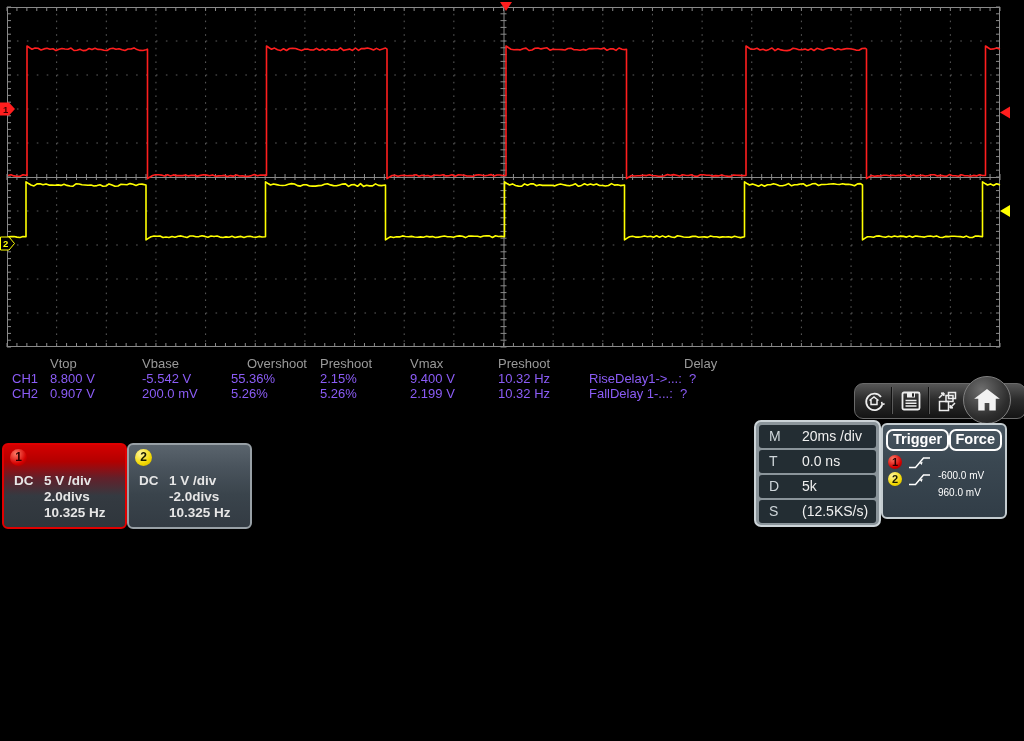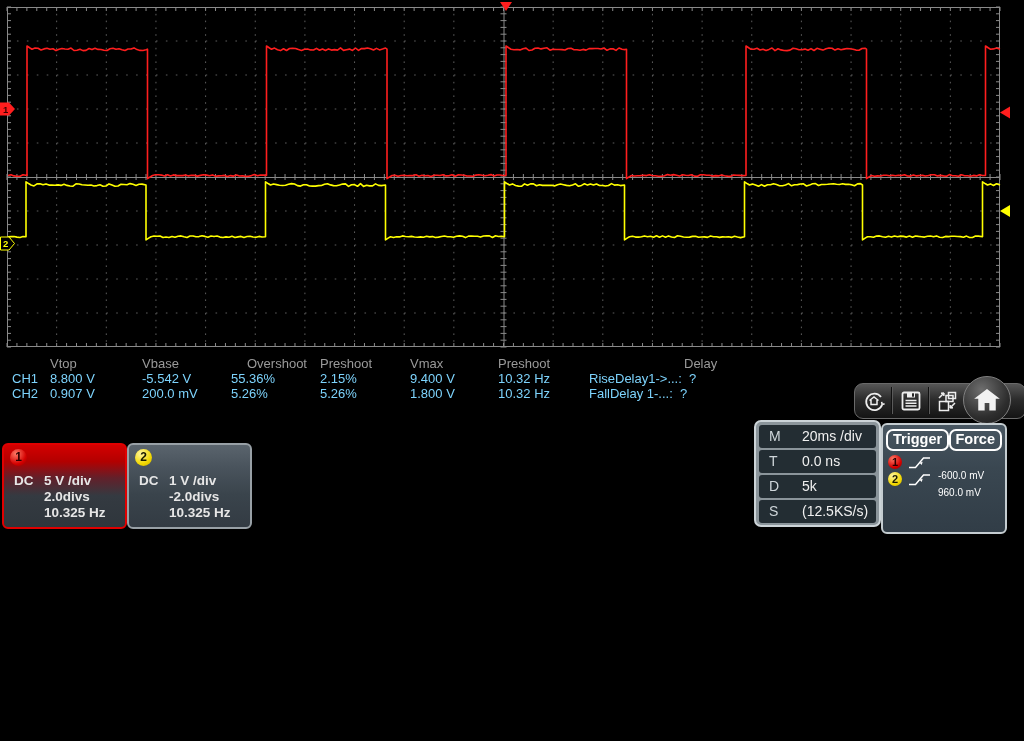--- a/index.html
+++ b/index.html
@@ -2,21 +2,21 @@
 <html><head>
 <meta charset="utf-8">
 <style>
   html,body{margin:0;padding:0;background:#000;}
   .stage{position:relative;width:1024px;height:741px;background:#000;overflow:hidden;
          font-family:"Liberation Sans",sans-serif;}
   svg{display:block;}
   #scope-svg{position:absolute;left:0;top:0;}
 
   
-  .mc{position:absolute;white-space:pre;font-size:13px;color:#7dd3fc;line-height:13px;}
+  .mc{position:absolute;white-space:pre;font-size:13px;color:#8b5cf6;line-height:13px;}
   .ml{color:#9a9a9a;}
 
   
   .iconbar{position:absolute;left:854px;top:383px;width:170px;height:34px;
            background:linear-gradient(180deg,#565656 0%,#2c2c2c 45%,#141414 100%);
            border:1px solid #6a6a6a;border-radius:9px;}
   .iconbar .sep{position:absolute;top:3px;width:1px;height:27px;background:#111;
                 box-shadow:1px 0 0 #5a5a5a;}
   .ibtn{position:absolute;top:5px;width:24px;height:24px;}
   .homebtn{position:absolute;left:963px;top:376px;width:46px;height:46px;border-radius:50%;
@@ -40,21 +40,21 @@
 
   
   .timebase{position:absolute;left:754px;top:420px;width:127px;height:107px;box-sizing:border-box;
             background:#8b959b;border:2px solid #ccd4d8;border-radius:7px;padding:3px;}
   .tb-row{position:relative;height:23px;margin-bottom:2px;background:#232d33;border-radius:3px;
           color:#f0f0f0;font-size:14px;line-height:23px;}
   .tb-row .lbl{position:absolute;left:10px;color:#cfd6da;}
   .tb-row .val{position:absolute;left:43px;white-space:pre;}
 
   
-  .trigpanel{position:absolute;left:881px;top:423px;width:126px;height:111px;box-sizing:border-box;
+  .trigpanel{position:absolute;left:881px;top:423px;width:126px;height:96px;box-sizing:border-box;
              background:linear-gradient(180deg,#485661 0%,#3a4751 40%,#313d47 100%);
              border:2px solid #c4ccd0;border-radius:6px;}
   .tbtn{position:absolute;top:4px;height:18px;line-height:17px;border:2px solid #fff;
         border-radius:7px;color:#fff;font-weight:bold;font-size:14.5px;padding:0 5px;
         background:transparent;white-space:pre;}
   .trow{position:absolute;left:5px;height:15px;}
   .trow .badge{position:absolute;left:0;top:0;width:14px;height:14px;line-height:14px;font-size:11px;}
   .trow .edge{position:absolute;left:20px;top:0;}
   .trow .tval{position:absolute;left:50px;top:13px;color:#fff;font-size:10px;white-space:pre;line-height:15px;}
 </style>
@@ -95,21 +95,21 @@
     <span class="mc" style="left:320px;top:372px">2.15%</span>
     <span class="mc" style="left:410px;top:372px">9.400 V</span>
     <span class="mc" style="left:498px;top:372px">10.32 Hz</span>
     <span class="mc" style="left:589px;top:372px">RiseDelay1-&gt;...:  ?</span>
 
     <span class="mc" style="left:12px;top:387px">CH2</span>
     <span class="mc" style="left:50px;top:387px">0.907 V</span>
     <span class="mc" style="left:142px;top:387px">200.0 mV</span>
     <span class="mc" style="left:231px;top:387px">5.26%</span>
     <span class="mc" style="left:320px;top:387px">5.26%</span>
-    <span class="mc" style="left:410px;top:387px">1.800 V</span>
+    <span class="mc" style="left:410px;top:387px">2.199 V</span>
     <span class="mc" style="left:498px;top:387px">10.32 Hz</span>
     <span class="mc" style="left:589px;top:387px">FallDelay 1-...:  ?</span>
   </div>
 
   <div class="iconbar">
     <div class="sep" style="left:36px"></div>
     <div class="sep" style="left:73px"></div>
     <div class="ibtn" style="left:7px">
       <svg width="24" height="24" viewBox="0 0 24 24" fill="none" stroke="#eee" stroke-width="1.8">
         <path d="M19 8 A8.2 8.2 0 1 0 20.2 15.5"></path>

